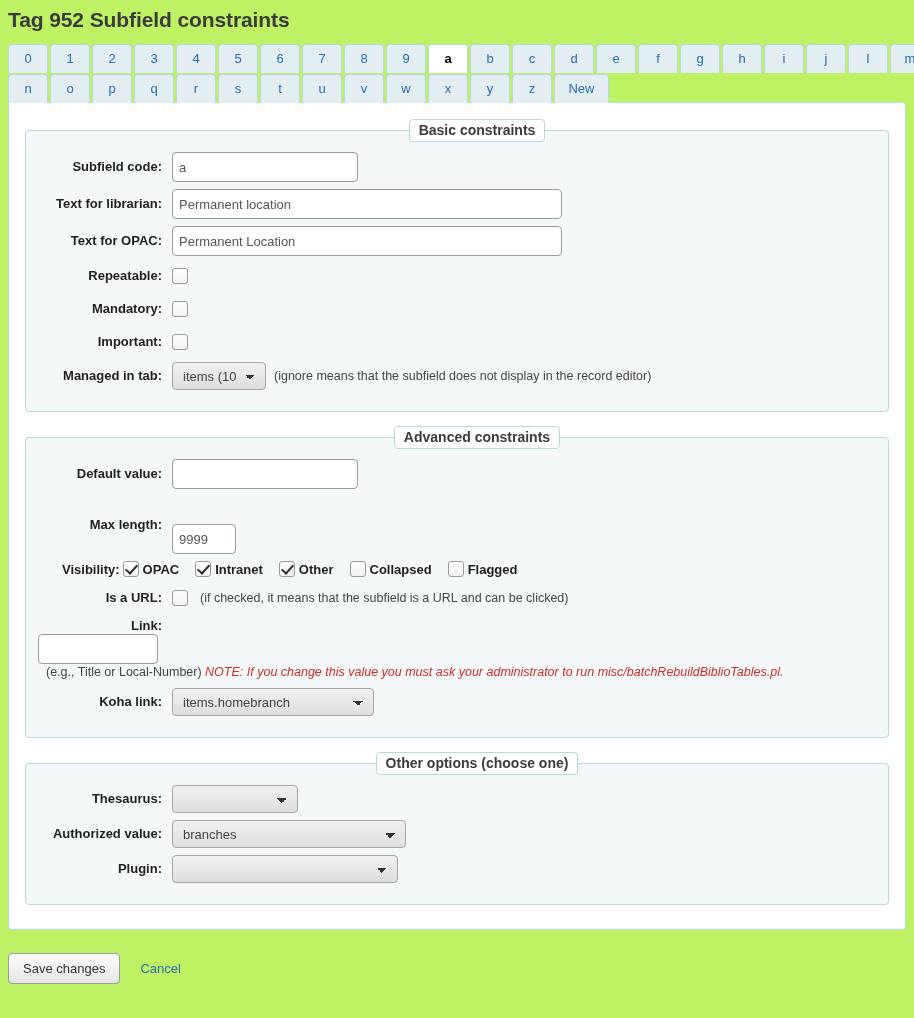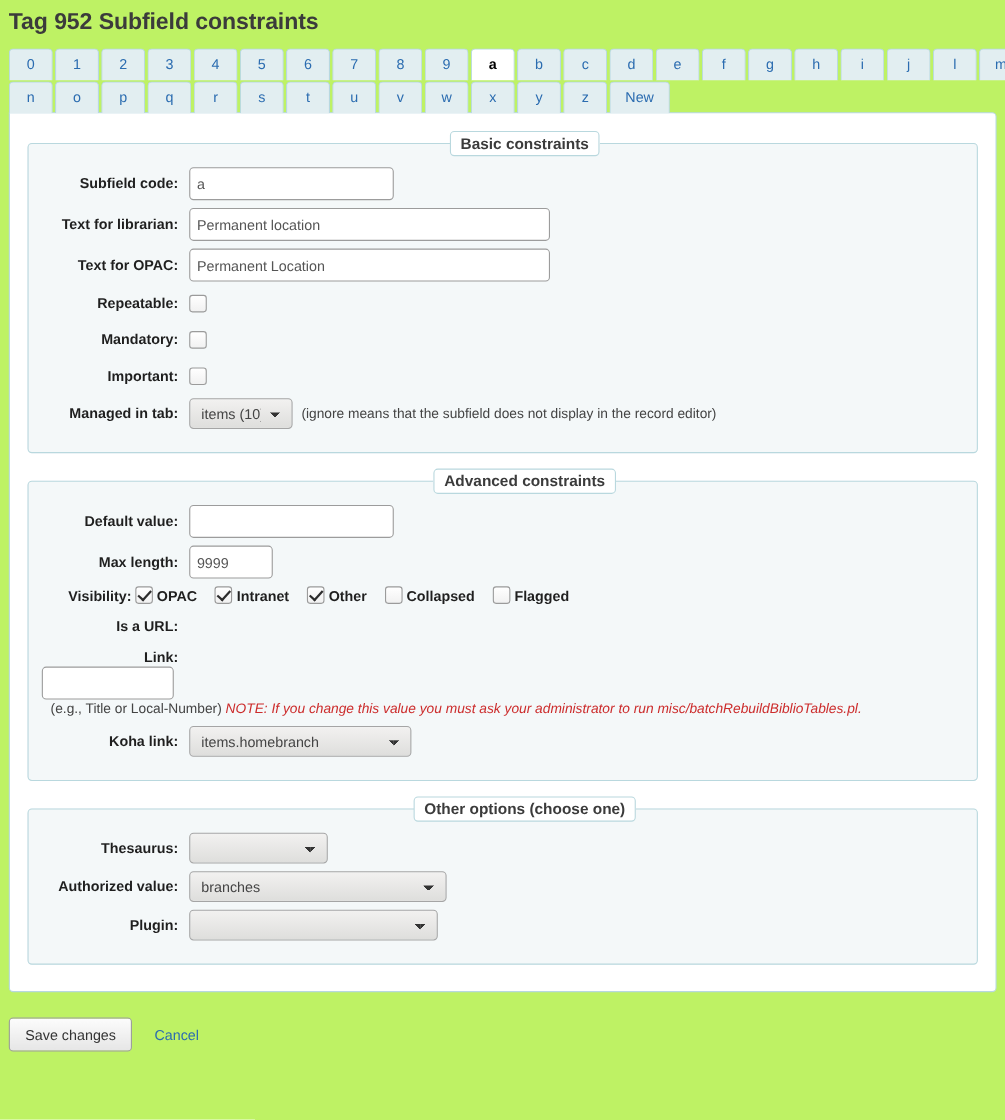--- a/index.html
+++ b/index.html
@@ -124,22 +124,22 @@
     font-size: 13px;
     color: #555;
     background: #ffffff;
     border: 1px solid #9c9c9c;
     border-radius: 4px;
     padding: 4px 6px;
     height: 30px;
     outline: none;
   }
   .w-sm { width: 186px; }
-  .w-lg { width: 328px; }
-  .w-xs { width: 76px; }
+  .w-lg { width: 390px; }
+  .w-xs { width: 64px; margin-top: 28px; }
   .w-md { width: 120px; }
 
   .chk {
     -webkit-appearance: none;
     appearance: none;
     width: 16px; height: 16px;
     border: 1px solid #9b9b9b;
     border-radius: 3px;
     background: linear-gradient(#ffffff, #f1f1f1);
     margin: 0 4px 0 0;
@@ -386,20 +386,24 @@
             </label>
             <label class="vis-opt">
               <input type="checkbox" class="chk" style="">
               <span>Flagged</span>
             </label>
           </span>
       </div>
 
       <div class="frow">
         <div class="lbl">Is a URL:</div>
+        <div class="ctl">
+          <input class="chk" type="checkbox" id="cbIsUrl" style="">
+          <span class="hint">(if checked, it means that the subfield is a URL and can be clicked)</span>
+        </div>
       </div>
 
       <div class="frow link-row">
         <div class="lbl">Link:</div>
         <div class="ctl">
           <input class="w-md" type="text" value="" style="">
           <span class="note-wrap">
             <span>(e.g., Title or Local-Number)</span>
             <span class="note-red">NOTE: If you change this value you must ask your administrator to run misc/batchRebuildBiblioTables.pl.</span>
           </span>

